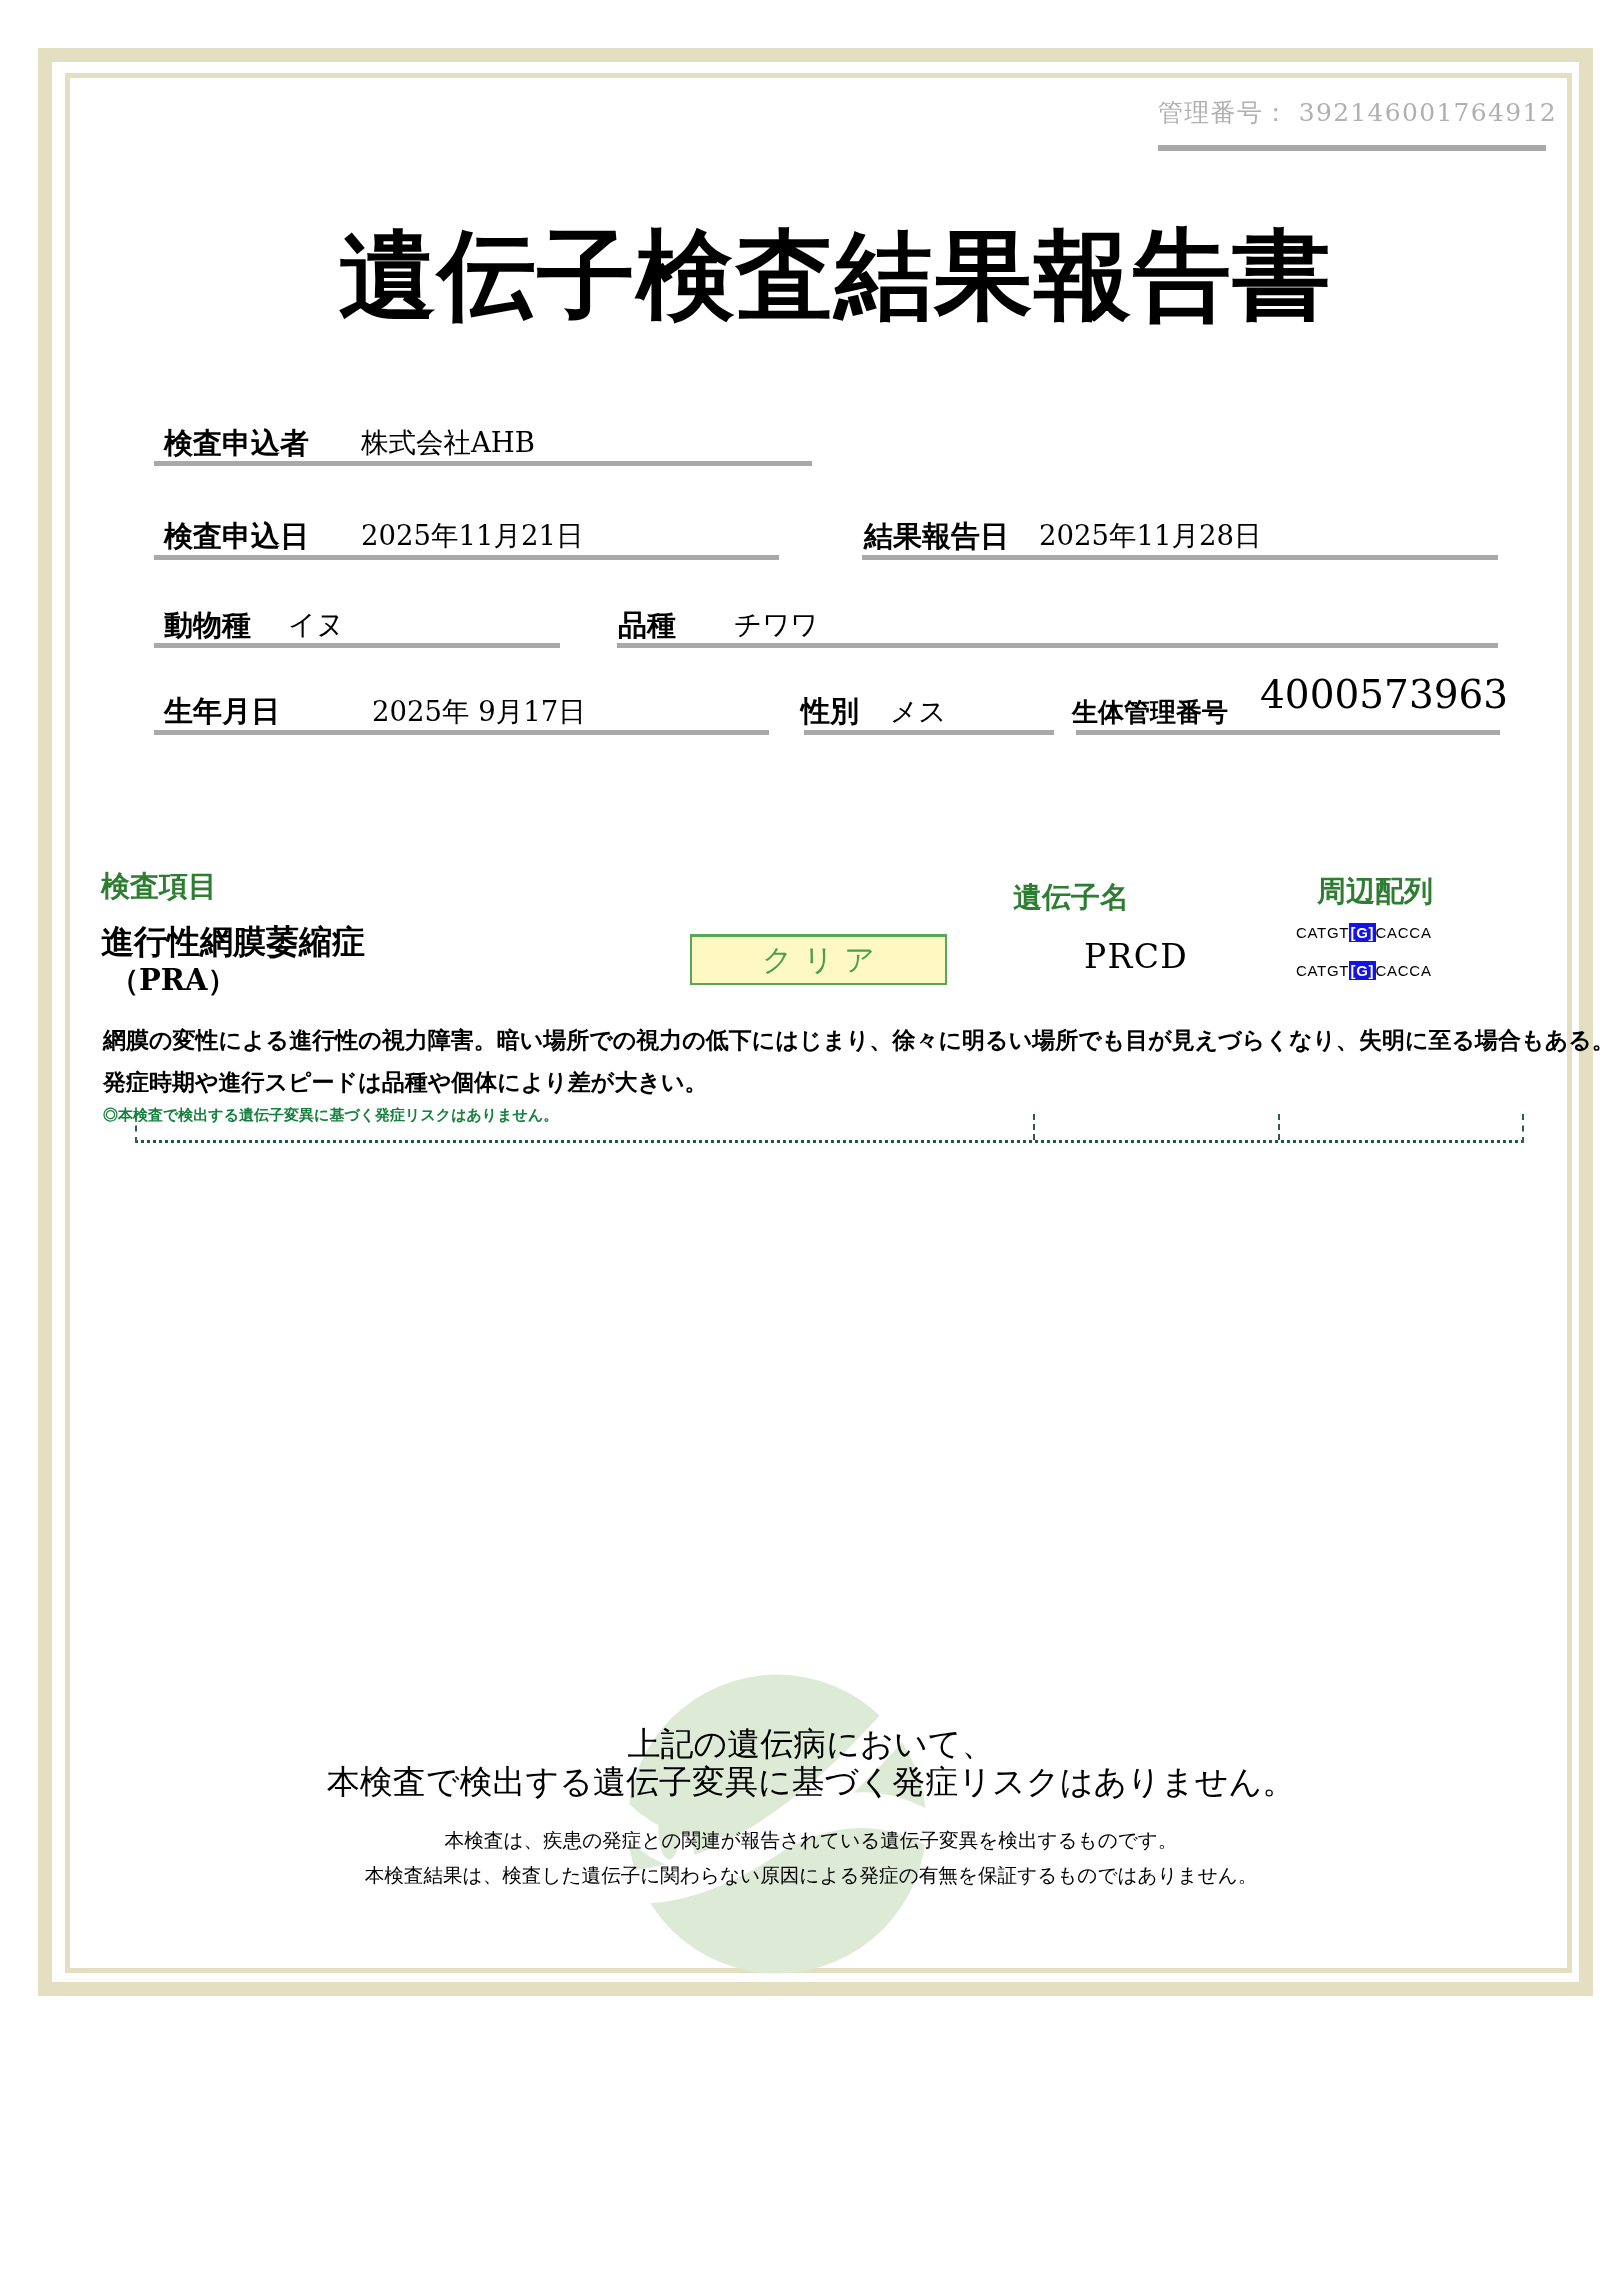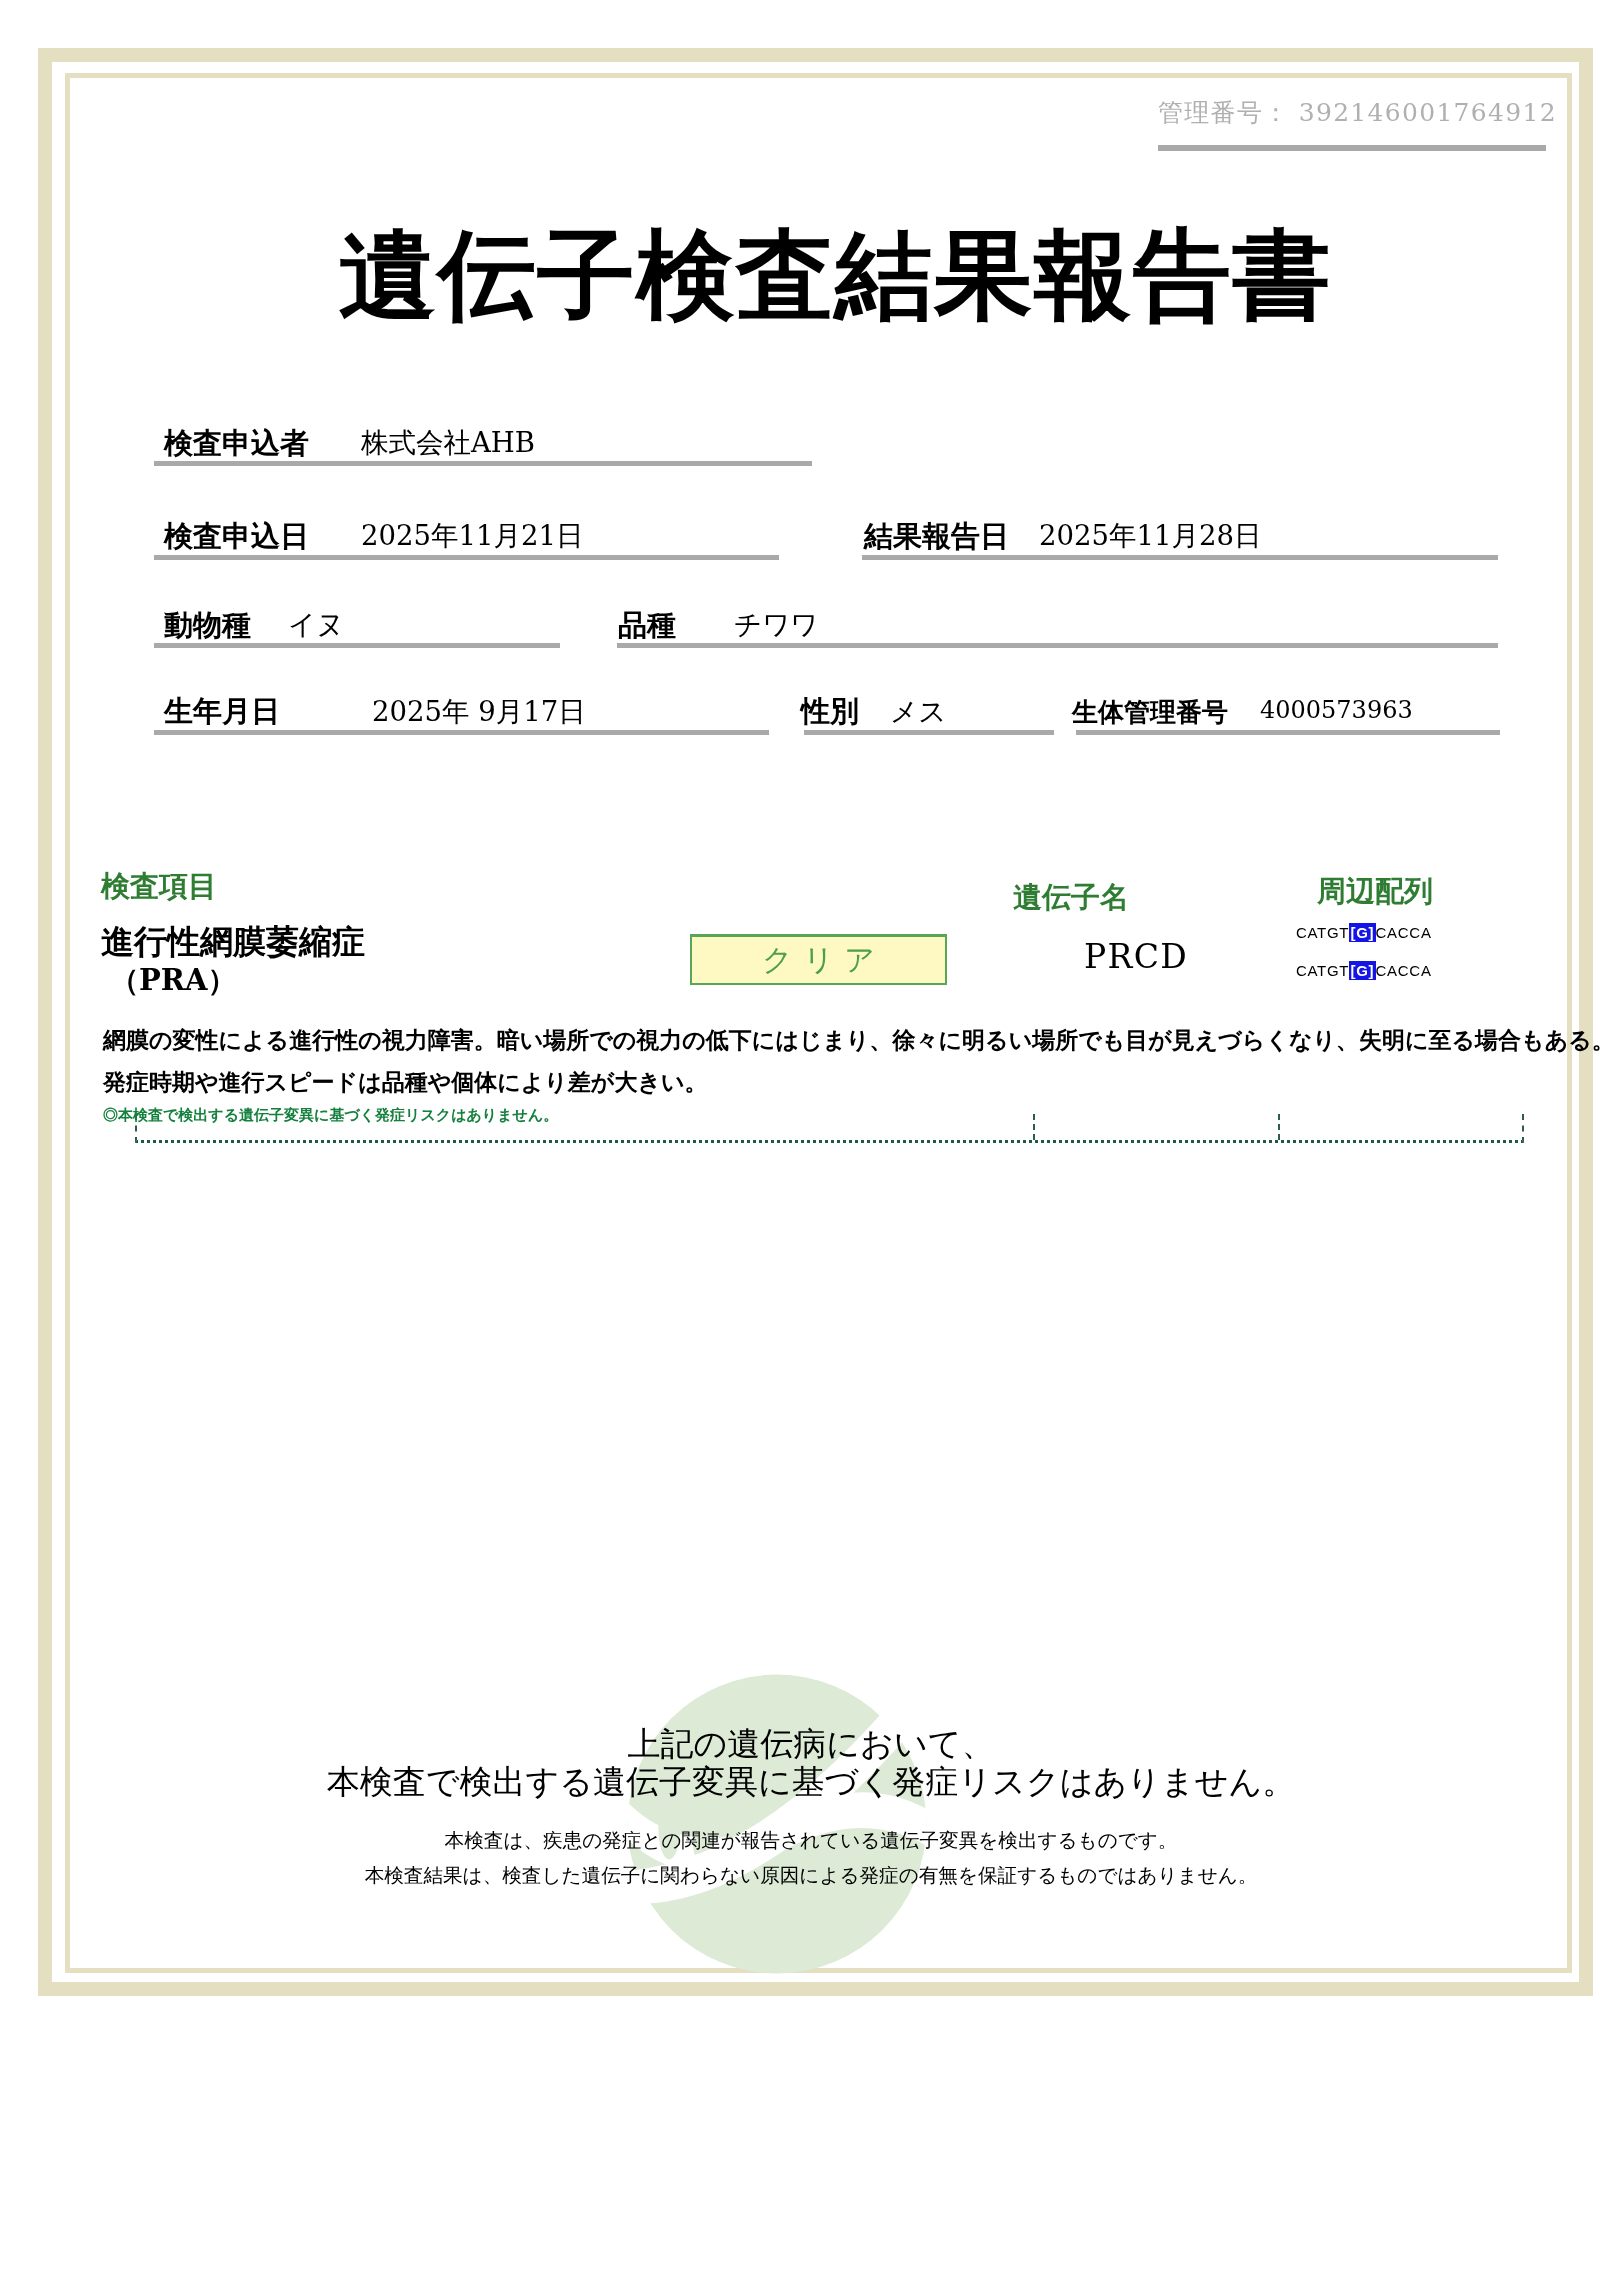--- a/index.html
+++ b/index.html
@@ -108,21 +108,21 @@
   <div class="val" style="left:734px;top:607px">チワワ</div>
   <div class="rule" style="left:617px;top:643px;width:881px"></div>
 
   <div class="lbl" style="left:164px;top:692px">生年月日</div>
   <div class="val" style="left:372px;top:694px">2025年 9月17日</div>
   <div class="rule" style="left:154px;top:730px;width:615px"></div>
   <div class="lbl" style="left:801px;top:692px">性別</div>
   <div class="val" style="left:890px;top:694px">メス</div>
   <div class="rule" style="left:804px;top:730px;width:250px"></div>
   <div class="lbl" style="left:1072px;top:695px;font-size:26px">生体管理番号</div>
-  <div class="val" style="left:1260px;top:696px;font-size:24px">4000573963</div>
+  <div class="val" style="left:1260px;top:672px;font-size:39px">4000573963</div>
   <div class="rule" style="left:1076px;top:730px;width:424px"></div>
 
   <div class="green-h" style="left:101px;top:867px">検査項目</div>
   <div class="green-h" style="left:1013px;top:878px">遺伝子名</div>
   <div class="green-h" style="left:1317px;top:872px">周辺配列</div>
 
   <div class="disease">進行性網膜萎縮症</div>
   <div class="disease-abbr">（PRA）</div>
 
   <div class="result-box">

